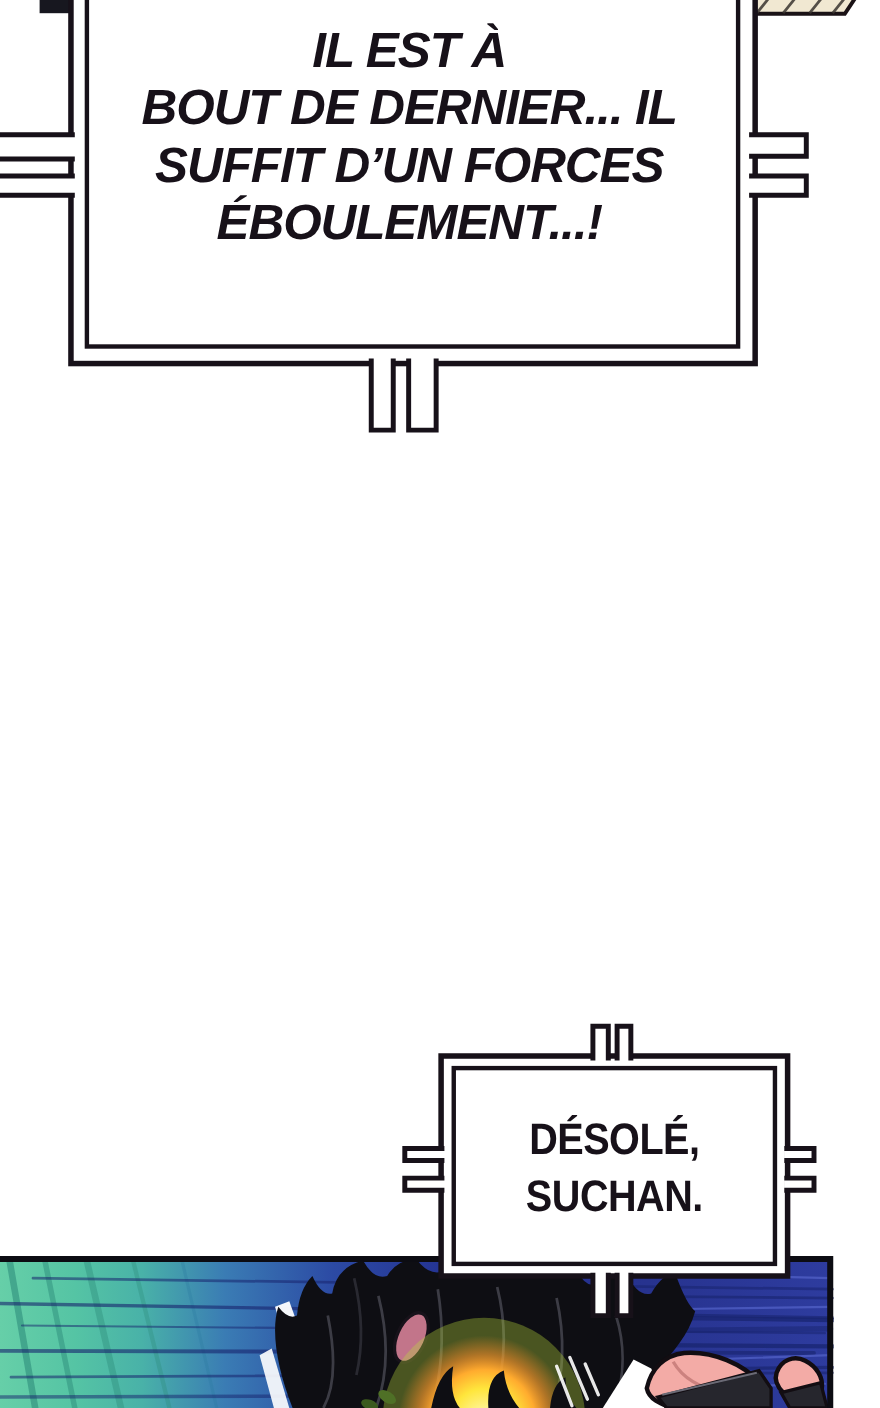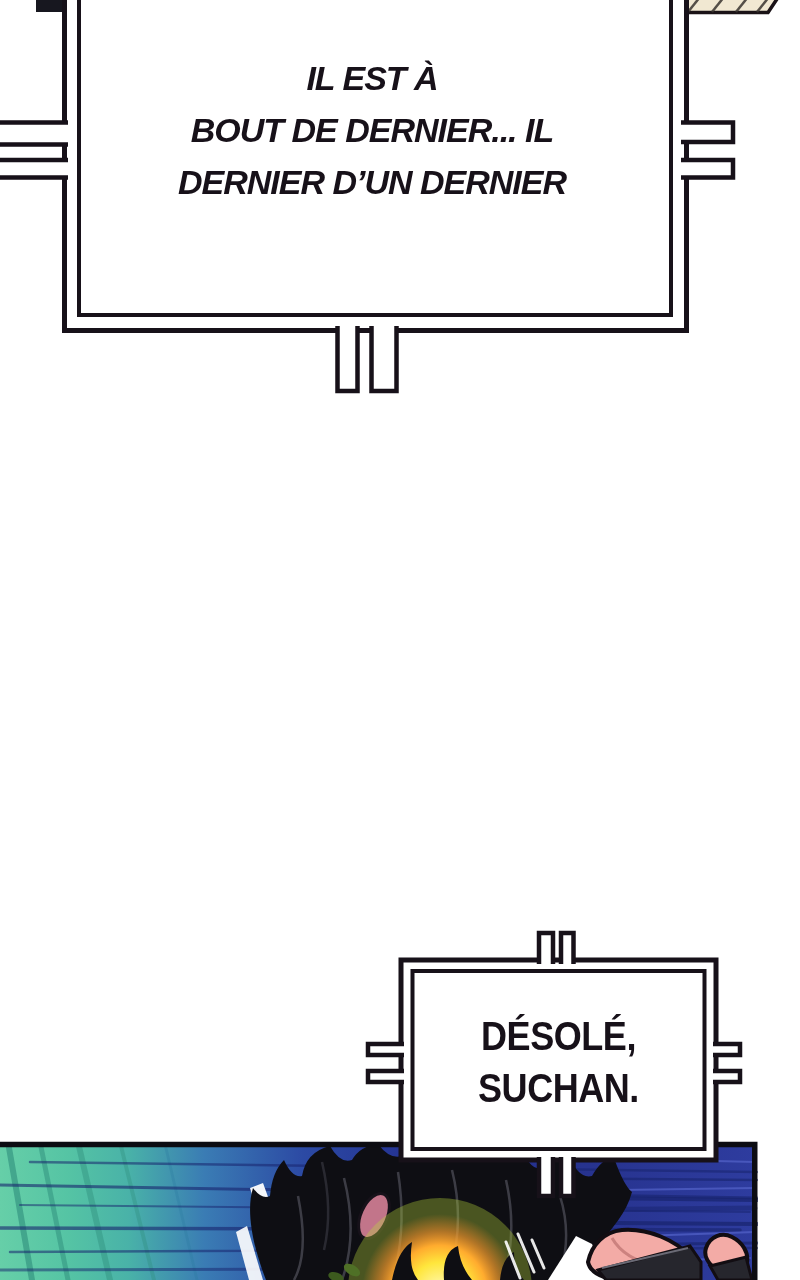--- a/index.html
+++ b/index.html
@@ -7,22 +7,22 @@
     position:relative;width:800px;height:1280px;overflow:hidden;background:#ffffff;
     font-family:"Liberation Sans", sans-serif;
   }
   .art-svg{position:absolute;left:0;top:0;width:800px;height:1280px;display:block;}
   .bubble-text{
     position:absolute;text-align:center;color:#171119;
     -webkit-font-smoothing:antialiased;
   }
   .bubble-text span{display:block;white-space:nowrap;}
   .b1{
-    left:42px;top:52px;width:660px;
-    font-size:34px;line-height:52px;font-weight:700;font-style:italic;letter-spacing:-1px;
+    left:42px;top:20px;width:660px;
+    font-size:45px;line-height:52px;font-weight:700;font-style:italic;letter-spacing:-1px;
   }
   .b2{
     left:402px;top:1010px;width:313px;
     font-size:40px;line-height:52px;font-weight:700;letter-spacing:-0.5px;
     transform:scaleX(0.9);transform-origin:center;
   }
 </style>
 </head>
 <body>
 
@@ -203,21 +203,22 @@
         <path d="M 713,1044 H 740 V 1055 H 713"></path>
         <path d="M 713,1071 H 740 V 1082 H 713"></path>
       </g>
       <rect x="412.5" y="971" width="292" height="178" fill="none" stroke="#171119" stroke-width="4"></rect>
     </g>
   </svg>
 
   <div class="bubble-text b1">
     <span>IL EST À</span>
     <span>BOUT DE DERNIER... IL</span>
-    <span>DERNIER D’UN DERNIER</span>
+    <span>SUFFIT D’UN FORCES</span>
+    <span>ÉBOULEMENT...!</span>
   </div>
 
   <div class="bubble-text b2">
     <span>DÉSOLÉ,</span>
     <span>SUCHAN.</span>
   </div>
 
 </div>
 
 </body></html>

